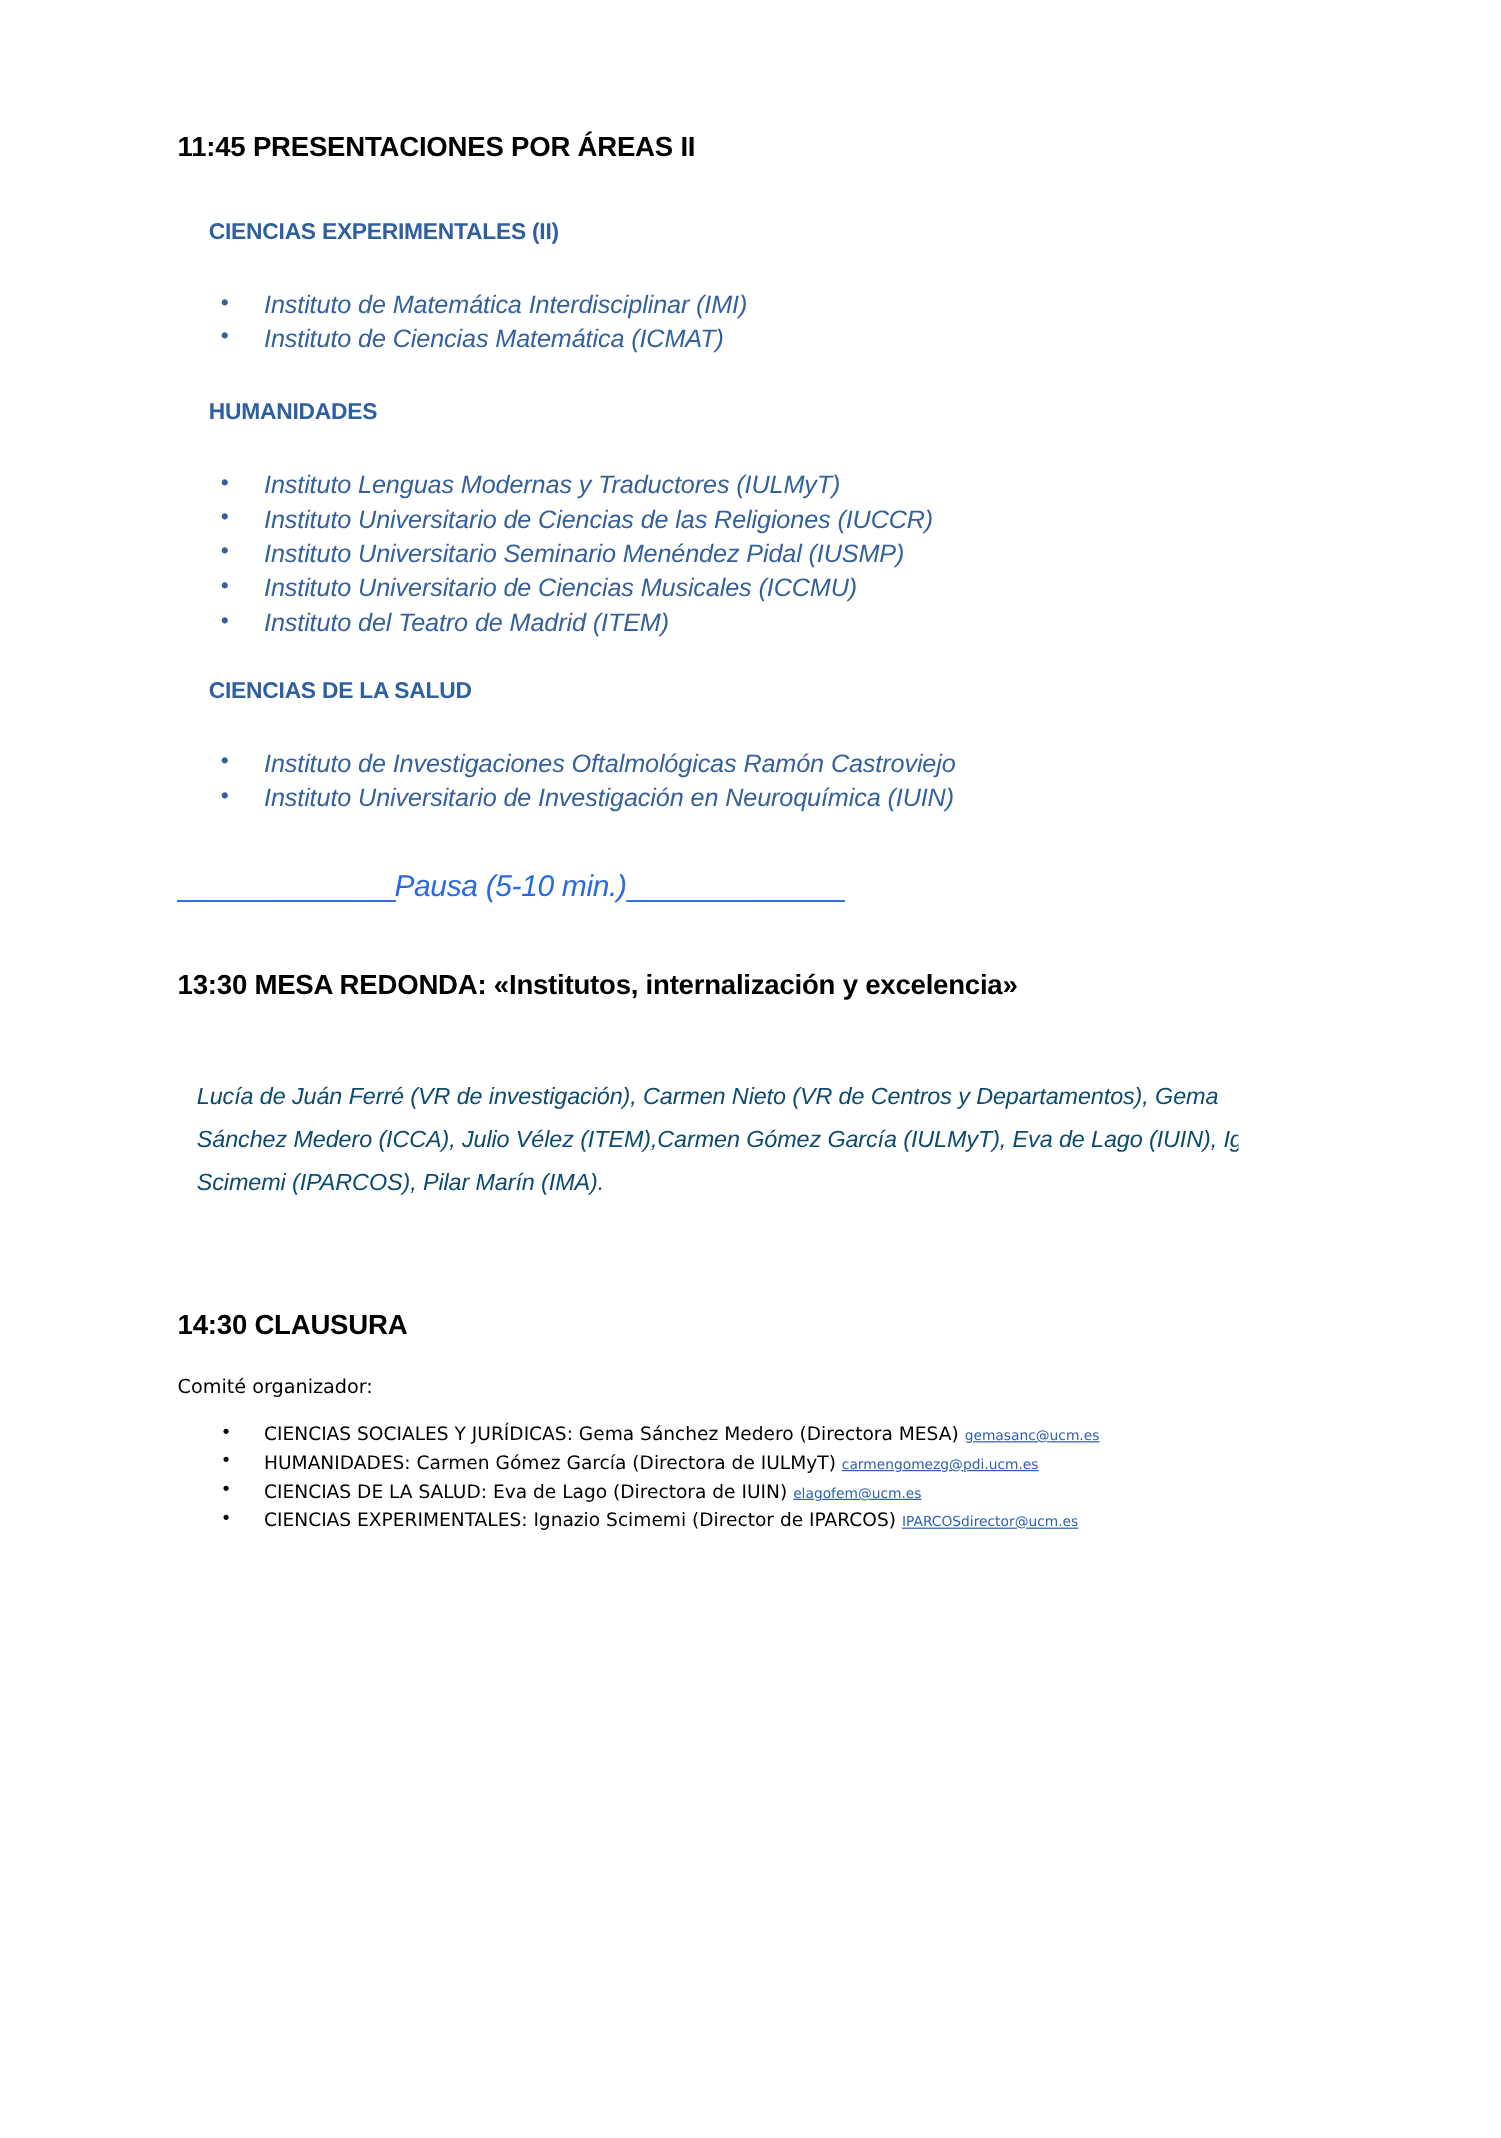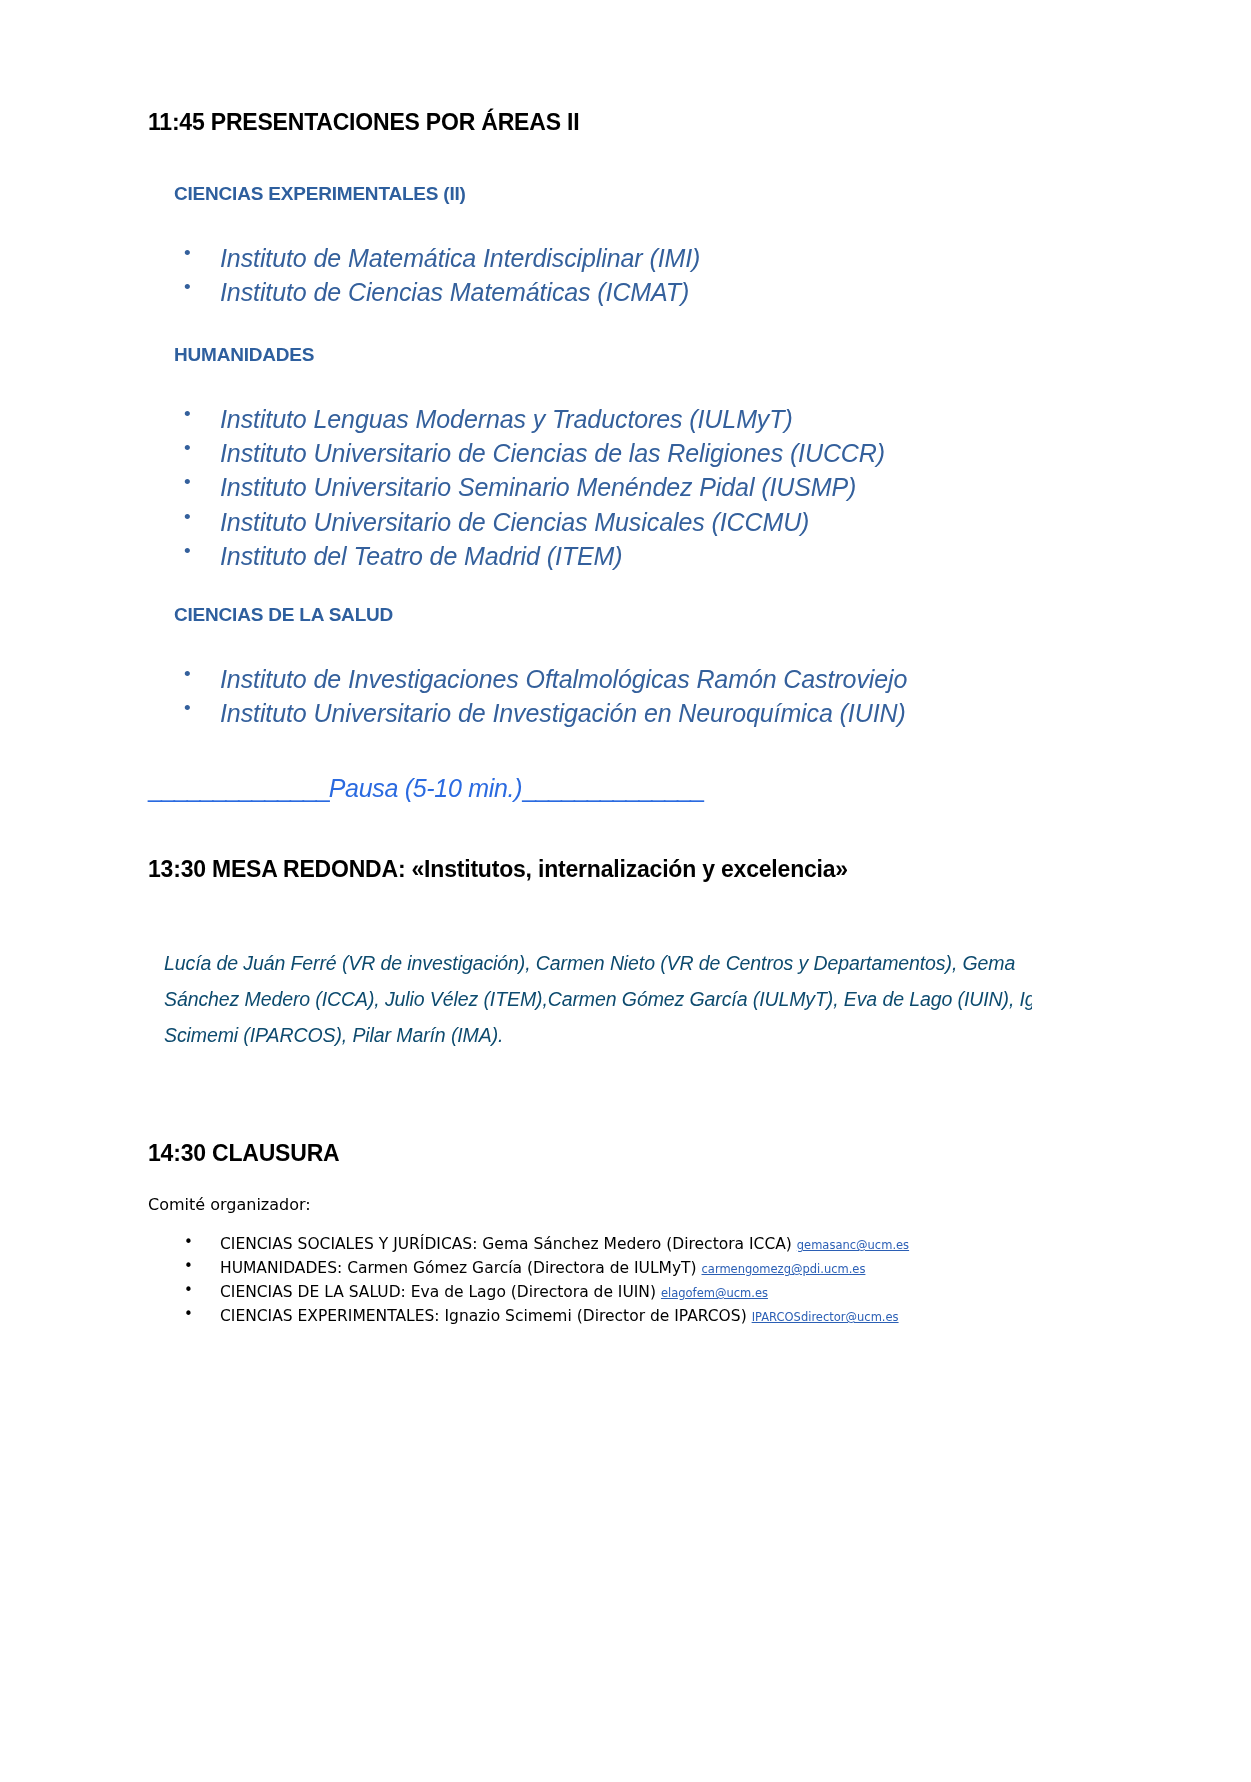--- a/index.html
+++ b/index.html
@@ -51,21 +51,21 @@
   }
 
   
   ul.institutes {
     list-style: none;
     margin: 0;
     padding: 0 0 0 36px;
   }
   ul.institutes li {
     position: relative;
-    font-size: 25px;
+    font-size: 21px;
     font-style: italic;
     color: #34609c;
     line-height: 1.37;
     padding-left: 36px;
     letter-spacing: -0.1px;
   }
   ul.institutes li::before {
     content: "\2022";
     position: absolute;
     left: 0;
@@ -151,21 +151,21 @@
     <h1 class="time-heading">11:45 PRESENTACIONES POR ÁREAS II</h1>
 
     <div class="sp-44"></div>
 
     <h2 class="area-heading">CIENCIAS EXPERIMENTALES (II)</h2>
 
     <div class="sp-34"></div>
 
     <ul class="institutes">
       <li>Instituto de Matemática Interdisciplinar (IMI)</li>
-      <li>Instituto de Ciencias Matemáticas (ICMAT)</li>
+      <li>Instituto de Ciencias Matemática (ICMAT)</li>
     </ul>
 
     <div class="sp-34"></div>
 
     <h2 class="area-heading">HUMANIDADES</h2>
 
     <div class="sp-34"></div>
 
     <ul class="institutes">
       <li>Instituto Lenguas Modernas y Traductores (IULMyT)</li>
@@ -204,20 +204,20 @@
 
     <h1 class="time-heading">14:30 CLAUSURA</h1>
 
     <div class="sp-26"></div>
 
     <p class="committee-label">Comité organizador:</p>
 
     <div class="sp-18"></div>
 
     <ul class="committee">
-      <li><span>CIENCIAS SOCIALES Y JURÍDICAS: Gema Sánchez Medero (Directora ICCA)</span> <a class="email" href="#">gemasanc@ucm.es</a></li>
+      <li><span>CIENCIAS SOCIALES Y JURÍDICAS: Gema Sánchez Medero (Directora MESA)</span> <a class="email" href="#">gemasanc@ucm.es</a></li>
       <li><span>HUMANIDADES: Carmen Gómez García (Directora de IULMyT)</span> <a class="email" href="#">carmengomezg@pdi.ucm.es</a></li>
       <li><span>CIENCIAS DE LA SALUD: Eva de Lago (Directora de IUIN)</span> <a class="email" href="#">elagofem@ucm.es</a></li>
       <li><span>CIENCIAS EXPERIMENTALES: Ignazio Scimemi (Director de IPARCOS)</span> <a class="email" href="#">IPARCOSdirector@ucm.es</a></li>
     </ul>
 
   </div>
 </div>
 
 </body></html>

